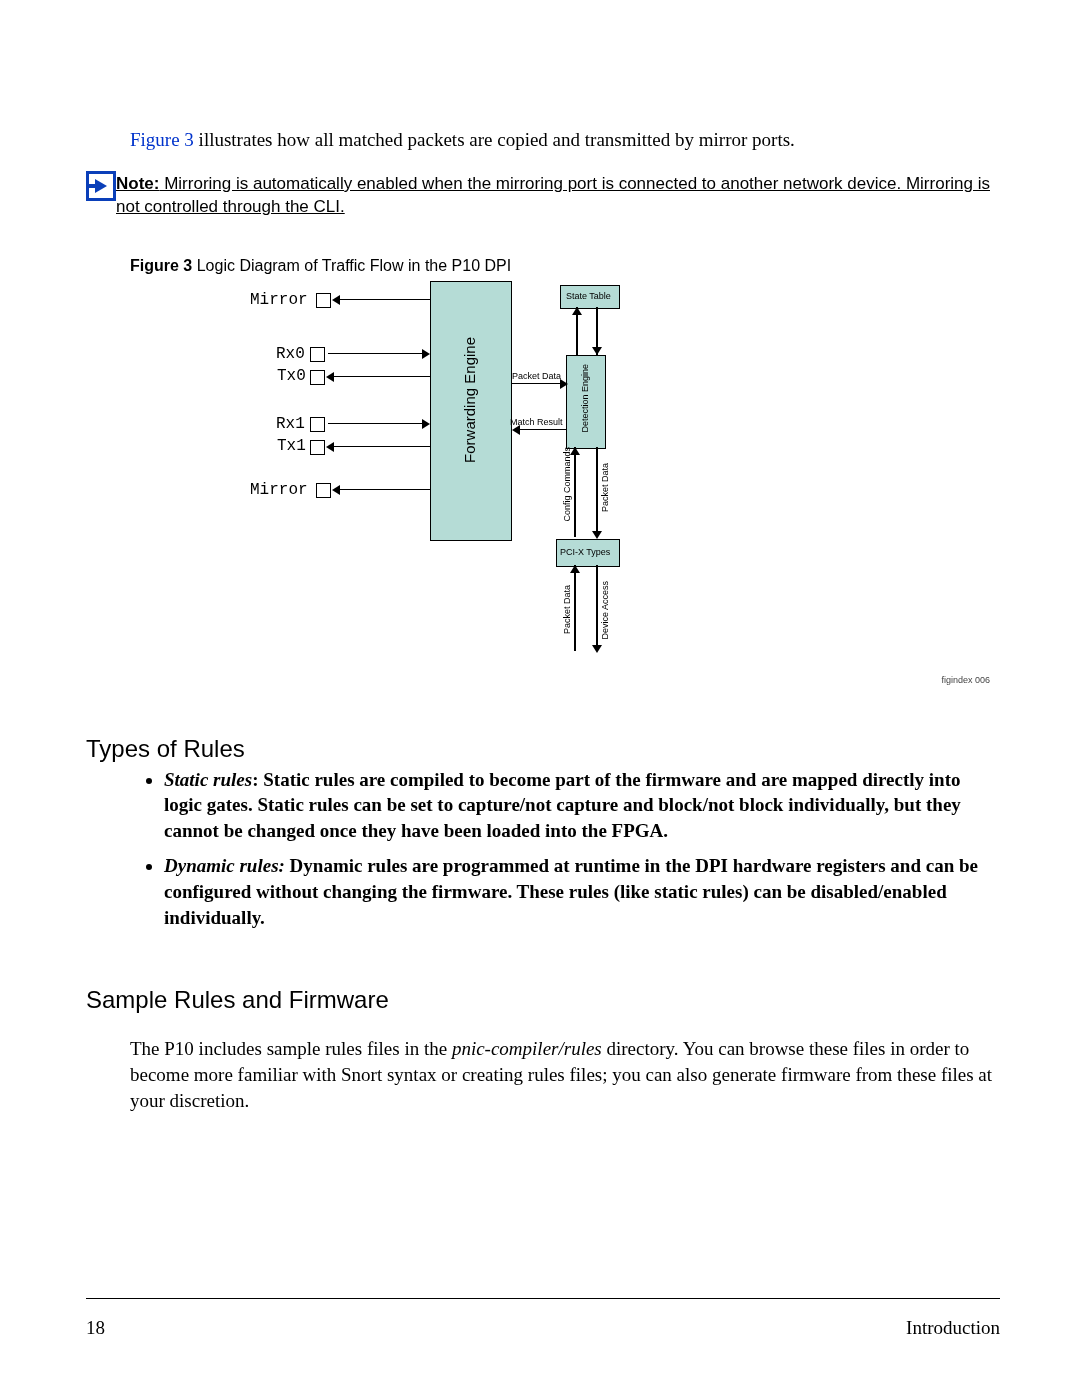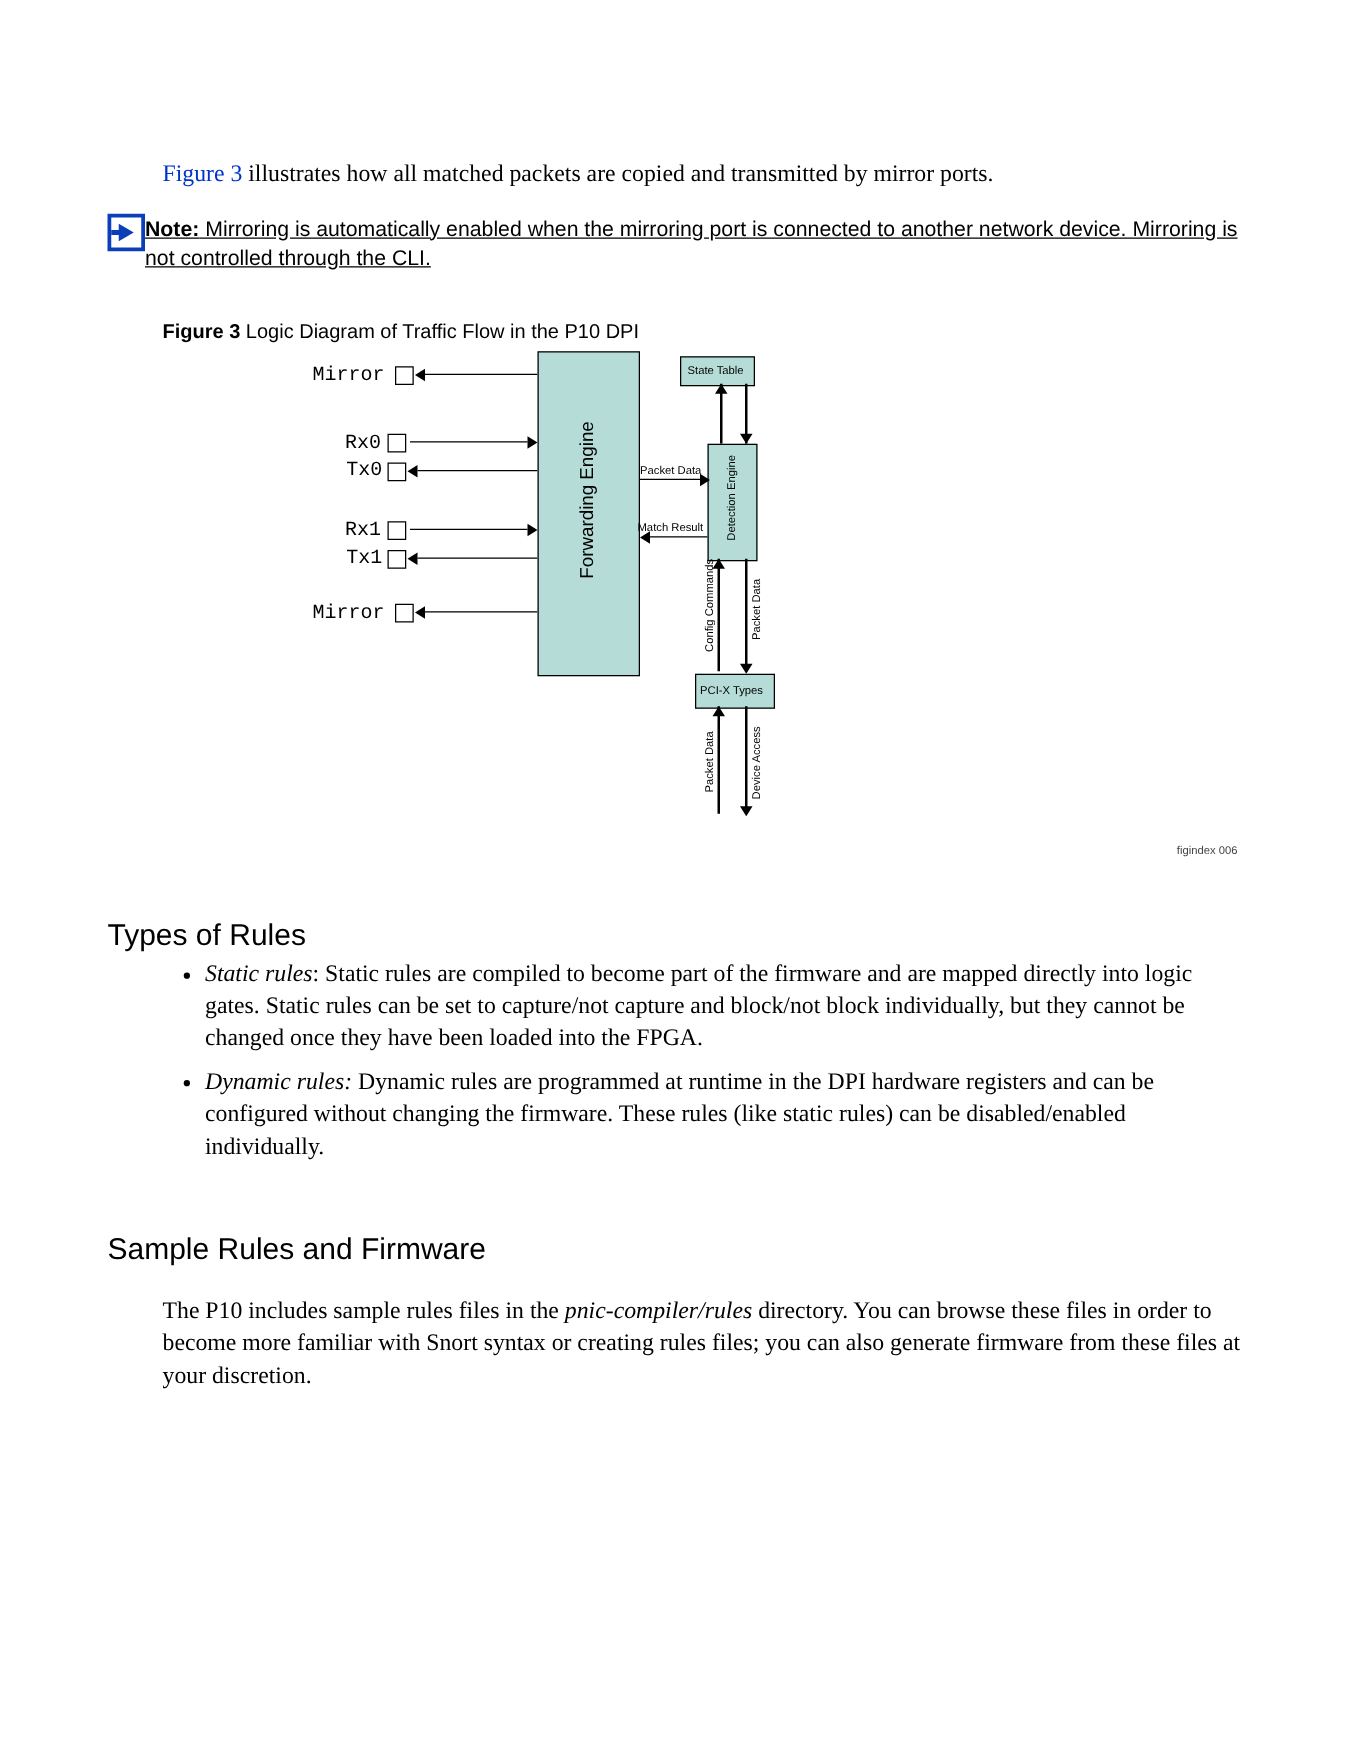--- a/index.html
+++ b/index.html
@@ -128,20 +128,21 @@
   .h1 {
     font-family: Arial, Helvetica, sans-serif;
     font-size: 24px;
     font-weight: normal;
     margin-top: 50px;
     margin-left: -44px;
   }
   ul.rules {
     margin: 4px 0 0 0;
     padding-left: 34px;
+    font-weight: bold;
   }
   ul.rules li {
     font-size: 19px;
     line-height: 1.35;
     margin-bottom: 10px;
   }
   .italic { font-style: italic; }
 
   .footer {
     position: absolute;
@@ -218,21 +219,21 @@
     <div class="arrow-line" style="left:84px; top:161px; width:96px; height:1.5px;"></div>
     <div class="arrow-head-left" style="left:76px; top:157px;"></div>
 
     <div class="arrow-line" style="left:90px; top:204px; width:90px; height:1.5px;"></div>
     <div class="arrow-head-left" style="left:82px; top:200px;"></div>
 
     <div class="fe-box" style="left:180px; top:-4px; width:80px; height:258px;">
       <span class="vtext big-vlabel" style="position:absolute; left:30px; top:55px;">Forwarding Engine</span>
     </div>
 
-    <div class="fe-box" style="left:294px; top:0px; width:58px; height:22px;">
+    <div class="fe-box" style="left:310px; top:0px; width:58px; height:22px;">
       <span class="tiny" style="left:5px; top:5px;">State Table</span>
     </div>
 
     <div class="arrow-line" style="left:326px; top:22px; width:1.5px; height:48px;"></div>
     <div class="arrow-head-up" style="left:322px; top:22px;"></div>
     <div class="arrow-line" style="left:346px; top:22px; width:1.5px; height:48px;"></div>
     <div class="arrow-head-down" style="left:342px; top:62px;"></div>
 
     <div class="fe-box" style="left:316px; top:70px; width:38px; height:92px;">
       <span class="vtext small-vlabel" style="position:absolute; left:13px; top:8px;">Detection Engine</span>
@@ -280,14 +281,18 @@
       <span class="italic">Dynamic rules:</span><span> Dynamic rules are programmed at runtime in the DPI hardware registers and can be configured without changing the firmware. These rules (like static rules) can be disabled/enabled individually.</span>
     </li>
   </ul>
 
   <div class="h1" style="margin-top:56px;">Sample Rules and Firmware</div>
 
   <p class="body-text" style="margin-top:22px;">
     <span>The P10 includes sample rules files in the </span><span class="italic">pnic-compiler/rules</span><span> directory. You can browse these files in order to become more familiar with Snort syntax or creating rules files; you can also generate firmware from these files at your discretion.</span>
   </p>
 
+  <div class="footer">
+    <span>18</span>
+    <span>Introduction</span>
+  </div>
 
 </div>
 
 </body></html>

